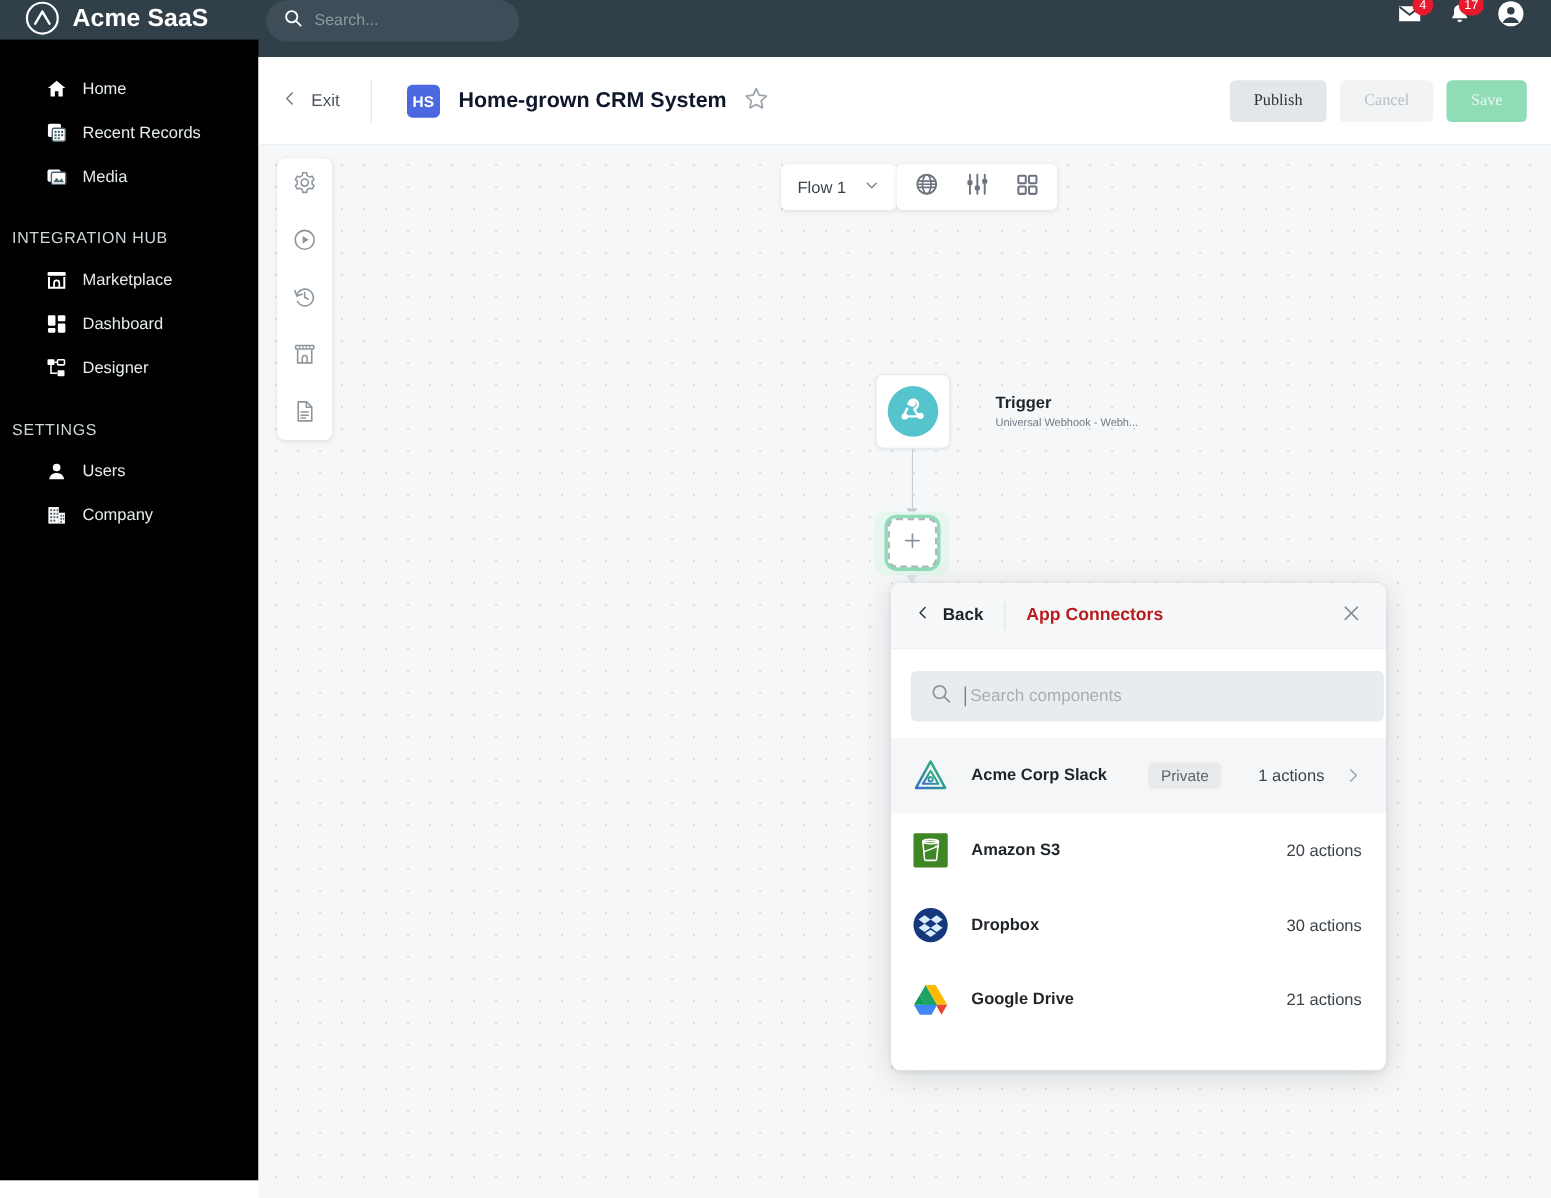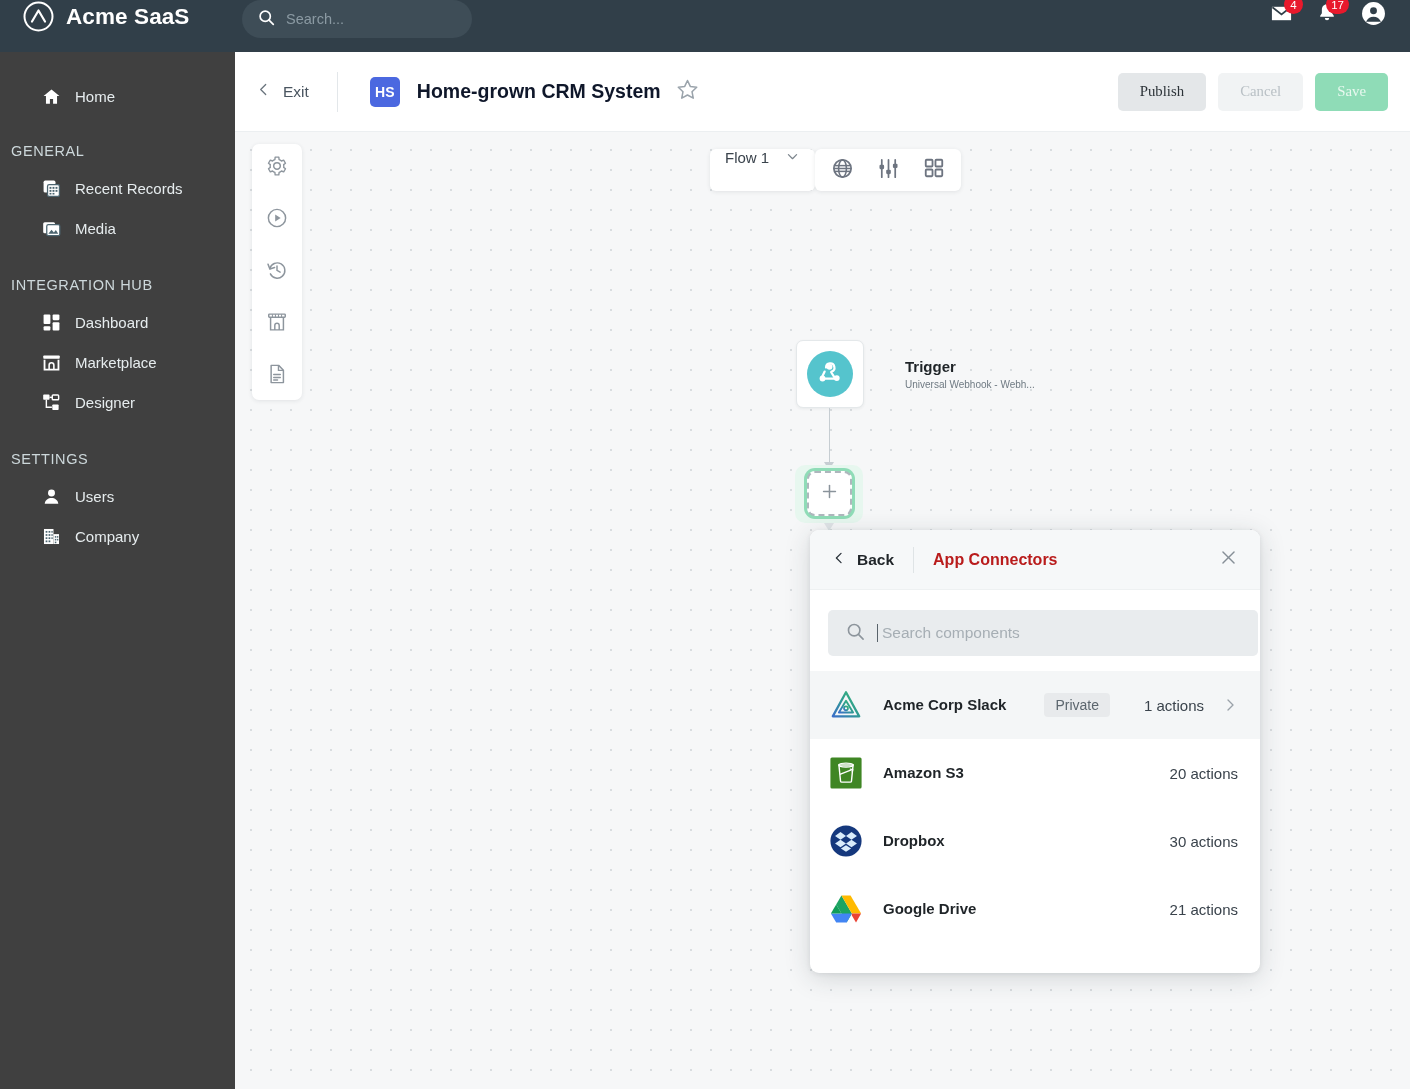--- a/index.html
+++ b/index.html
@@ -27,22 +27,22 @@
   .topbar-right { margin-left: auto; display: flex; align-items: center; gap: 16px; padding-right: 22px; }
   .icon-btn { position: relative; display: flex; align-items: center; justify-content: center; width: 30px; height: 30px; cursor: pointer; }
   .badge {
     position: absolute; top: -5px; right: -7px; min-width: 19px; height: 19px;
     border-radius: 10px; background: #e8192c; color: #fff; font-size: 11.5px;
     display: flex; align-items: center; justify-content: center; padding: 0 5px; font-weight: 400;
   }
 
   
   .sidebar {
-    position: absolute; top: 52px; left: 0; width: 235px; height: 1037px;
-    background: #404040; padding-top: 24px; overflow: hidden;
+    position: absolute; top: 36px; left: 0; width: 235px; height: 1037px;
+    background: #000000; padding-top: 24px; overflow: hidden;
   }
   .nav-item {
     display: flex; align-items: center; gap: 14px; height: 40px;
     padding-left: 42px; color: #e6ecee; font-size: 15px; cursor: pointer;
   }
   .nav-ico { width: 19px; height: 19px; flex: 0 0 19px; display: flex; align-items: center; justify-content: center; }
   .nav-section {
     color: #cdd8db; font-size: 14.5px; letter-spacing: .6px;
     padding: 0 0 0 11px; height: 34px; display: flex; align-items: center; margin-top: 20px;
   }
@@ -83,21 +83,21 @@
     position: absolute; left: 17px; top: 12px; width: 50px;
     background: #ffffff; border-radius: 7px; box-shadow: 0 1px 4px rgba(40,50,60,.10);
     padding: 10px 0; display: flex; flex-direction: column; align-items: center; gap: 24px;
   }
   .rail-btn { width: 28px; height: 28px; display: flex; align-items: center; justify-content: center; cursor: pointer; }
 
   
   .flow-select {
     position: absolute; left: 475px; top: 17px; height: 42px; min-width: 95px;
     background: #fff; border-radius: 6px; box-shadow: 0 1px 4px rgba(40,50,60,.10);
-    display: flex; align-items: flex-start; gap: 16px; padding: 0 15px; cursor: pointer;
+    display: flex; align-items: center; gap: 16px; padding: 0 15px; cursor: pointer;
   }
   .flow-select span { font-size: 15px; color: #3a434c; }
   .view-tools {
     position: absolute; left: 580px; top: 17px; height: 42px;
     background: #fff; border-radius: 6px; box-shadow: 0 1px 4px rgba(40,50,60,.10);
     display: flex; align-items: center; padding: 0 4px;
   }
   .view-btn { width: 46px; height: 42px; display: flex; align-items: center; justify-content: center; cursor: pointer; }
 
   
@@ -234,21 +234,20 @@
 
     <div class="nav-item">
       <span class="nav-ico">
         <svg width="19" height="19" viewBox="0 0 24 24" fill="#ffffff">
           <path d="M12 3 L22 11.5 h-3 V21 h-5 v-6 h-4 v6 H5 V11.5 H2 z"></path>
         </svg>
       </span>
       <span>Home</span>
     </div>
 
-    <div class="nav-section first">GENERAL</div>
 
     <div class="nav-item">
       <span class="nav-ico">
         <svg width="19" height="19" viewBox="0 0 24 24">
           <rect x="2" y="2" width="15" height="15" rx="2" fill="#ffffff"></rect>
           <rect x="7" y="7" width="15" height="15" rx="2" fill="#ffffff" stroke="#4c6570" stroke-width="1.6"></rect>
           <g fill="#4c6570">
               <rect x="9.5" y="10" width="2.4" height="2.4"></rect>
               <rect x="13.3" y="10" width="2.4" height="2.4"></rect>
               <rect x="17.1" y="10" width="2.4" height="2.4"></rect>
@@ -271,39 +270,39 @@
           <path d="M8 18.5 L12 13.5 L15 17 L17.5 14 L20.5 18.5 z" fill="#4c6570"></path>
         </svg>
       </span>
       <span>Media</span>
     </div>
 
     <div class="nav-section">INTEGRATION HUB</div>
 
     <div class="nav-item">
       <span class="nav-ico">
+        <svg width="19" height="19" viewBox="0 0 24 24">
+          <rect x="1.6" y="3" width="20.8" height="4.2" rx="1" fill="#ffffff"></rect>
+          <path d="M3.2 8.6 V21 h17.6 V8.6" fill="none" stroke="#ffffff" stroke-width="2.3"></path>
+          <path d="M9 21 v-5.6 a3 3 0 0 1 6 0 V21" fill="none" stroke="#ffffff" stroke-width="2"></path>
+        </svg>
+      </span>
+      <span>Marketplace</span>
+    </div>
+
+    <div class="nav-item">
+      <span class="nav-ico">
         <svg width="19" height="19" viewBox="0 0 24 24" fill="#ffffff">
           <rect x="2" y="2" width="8.6" height="12" rx="1.3"></rect>
           <rect x="13.4" y="2" width="8.6" height="7" rx="1.3"></rect>
           <rect x="2" y="16.6" width="8.6" height="5.4" rx="1.3"></rect>
           <rect x="13.4" y="11.6" width="8.6" height="10.4" rx="1.3"></rect>
         </svg>
       </span>
       <span>Dashboard</span>
-    </div>
-
-    <div class="nav-item">
-      <span class="nav-ico">
-        <svg width="19" height="19" viewBox="0 0 24 24">
-          <rect x="1.6" y="3" width="20.8" height="4.2" rx="1" fill="#ffffff"></rect>
-          <path d="M3.2 8.6 V21 h17.6 V8.6" fill="none" stroke="#ffffff" stroke-width="2.3"></path>
-          <path d="M9 21 v-5.6 a3 3 0 0 1 6 0 V21" fill="none" stroke="#ffffff" stroke-width="2"></path>
-        </svg>
-      </span>
-      <span>Marketplace</span>
     </div>
 
     <div class="nav-item">
       <span class="nav-ico">
         <svg width="19" height="19" viewBox="0 0 24 24" fill="#ffffff">
           <rect x="1.5" y="2" width="8" height="6.5" rx="1"></rect>
           <rect x="13" y="2.5" width="8" height="6" rx="1" fill="none" stroke="#ffffff" stroke-width="1.8"></rect>
           <rect x="13" y="14.5" width="8" height="7" rx="1"></rect>
           <path d="M5.5 8.5 V18 h7" fill="none" stroke="#ffffff" stroke-width="1.8"></path>
           <path d="M9.5 5.5 h3.5" fill="none" stroke="#ffffff" stroke-width="1.8"></path>

